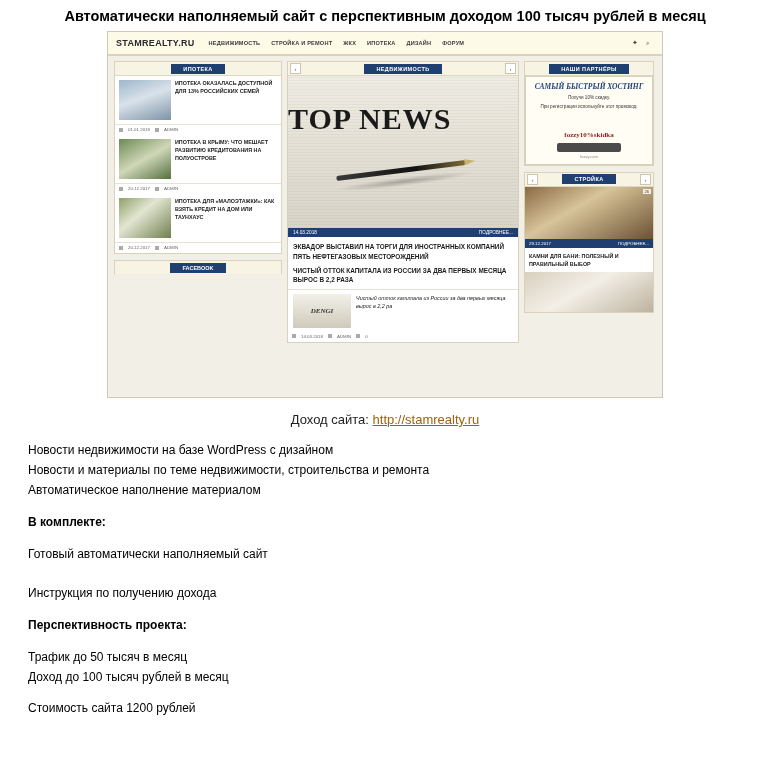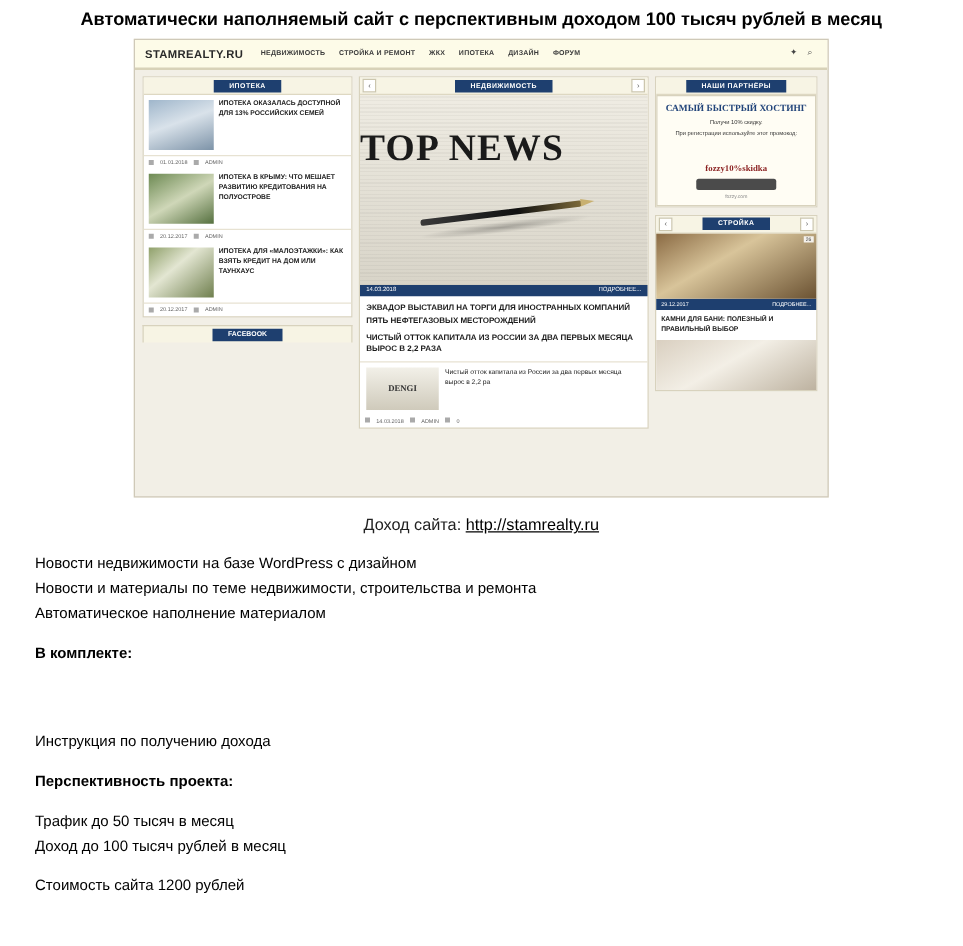--- a/index.html
+++ b/index.html
@@ -236,20 +236,21 @@
     line-height: 1.5;
     padding: 5px 5px 4px 5px;
     text-transform: uppercase;
     color: #1b1b1b;
   }
   .sub-post {
     display: flex;
     gap: 5px;
     padding: 4px 5px;
     border-top: 1px solid #e7e2d2;
+    font-style: italic;
   }
   .sub-thumb {
     width: 58px; height: 34px; flex: 0 0 58px;
     background: linear-gradient(180deg,#f2f0e8 0%,#cfcabb 100%);
     font-family: "Liberation Serif", serif;
     font-size: 7px;
     font-weight: bold;
     color: #333;
     display: flex;
     align-items: center;
@@ -263,20 +264,21 @@
     background: #fffdf4;
     padding: 5px 4px;
     text-align: center;
   }
   .partner .ttl {
     font-family: "Liberation Serif", serif;
     font-weight: bold;
     font-size: 7.5px;
     color: #23457a;
     line-height: 1.25;
+    font-style: italic;
   }
   .partner .sm { font-size: 4.6px; color: #333; margin-top: 3px; line-height:1.4; }
   .partner .promo { font-family:"Liberation Serif",serif;font-size:7px;color:#8a1f1f;font-weight:bold;margin-top:20px;}
   .partner .btn {
     margin: 4px auto 2px auto;
     width: 64px; height: 9px;
     background: #4b4b4b;
     border-radius: 2px;
   }
   .partner .url { font-size:4px;color:#888; }
@@ -310,21 +312,21 @@
   }
 
   
   .demo-line {
     text-align: center;
     font-size: 13px;
     margin-top: 14px;
     color: #222;
   }
   .demo-line a {
-    color: #000000;
+    color: #a16207;
     text-decoration: underline;
   }
   .copy {
     padding: 14px 0 0 28px;
     font-size: 12px;
     line-height: 1.65;
     color: #000000;
   }
   .copy p { margin: 0 0 12px 0; }
   .copy .b { font-weight: bold; }
@@ -485,21 +487,21 @@
   <div class="copy">
     <p>
       <span>Новости недвижимости на базе WordPress с дизайном</span><br>
       <span>Новости и материалы по теме недвижимости, строительства и ремонта</span><br>
       <span>Автоматическое наполнение материалом</span>
     </p>
 
     <p class="b">В комплекте:</p>
 
     <p>
-      <br>
+      <span>Готовый автоматически наполняемый сайт</span><br>
       <br>
       <span>Инструкция по получению дохода</span>
     </p>
 
     <p class="b">Перспективность проекта:</p>
 
     <p>
       <span>Трафик до 50 тысяч в месяц</span><br>
       <span>Доход до 100 тысяч рублей в месяц</span>
     </p>

